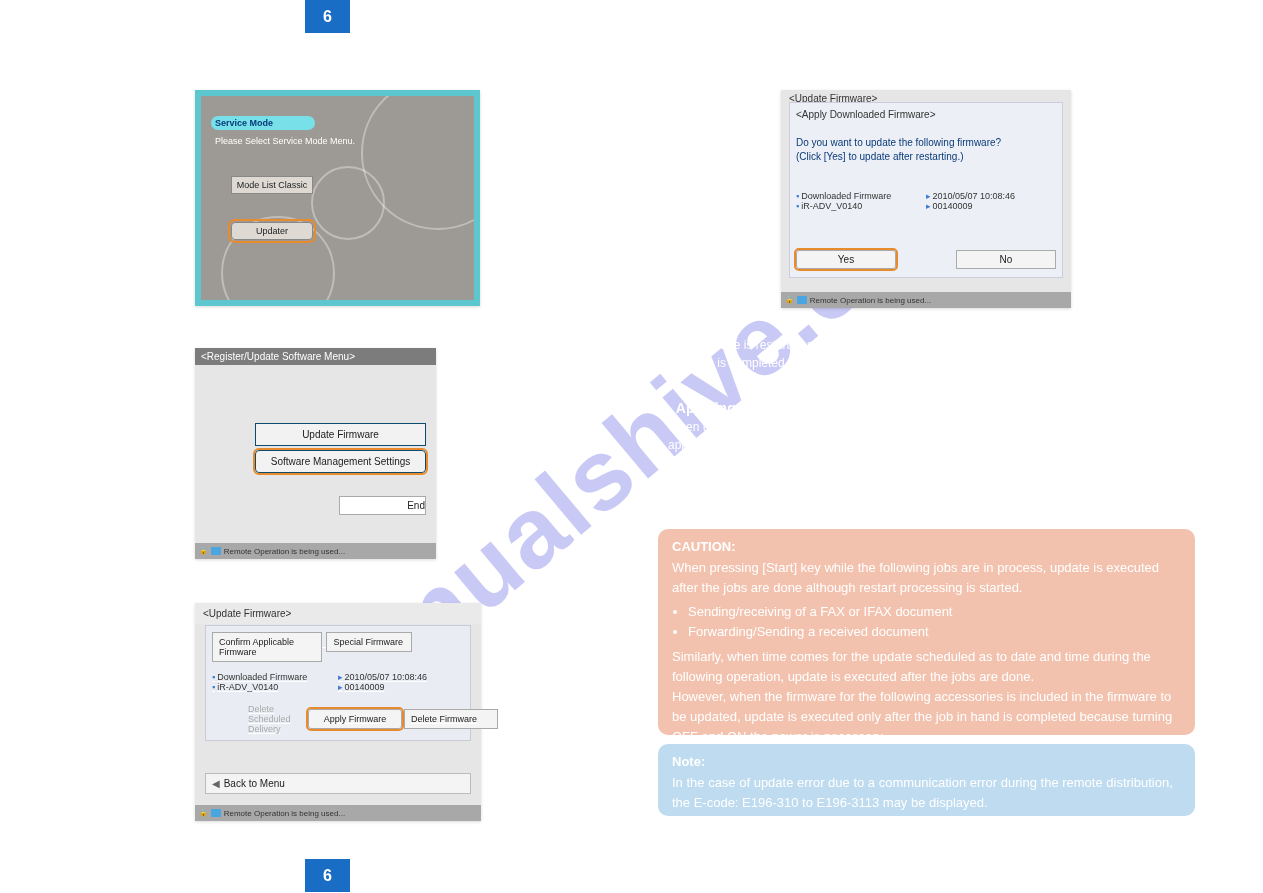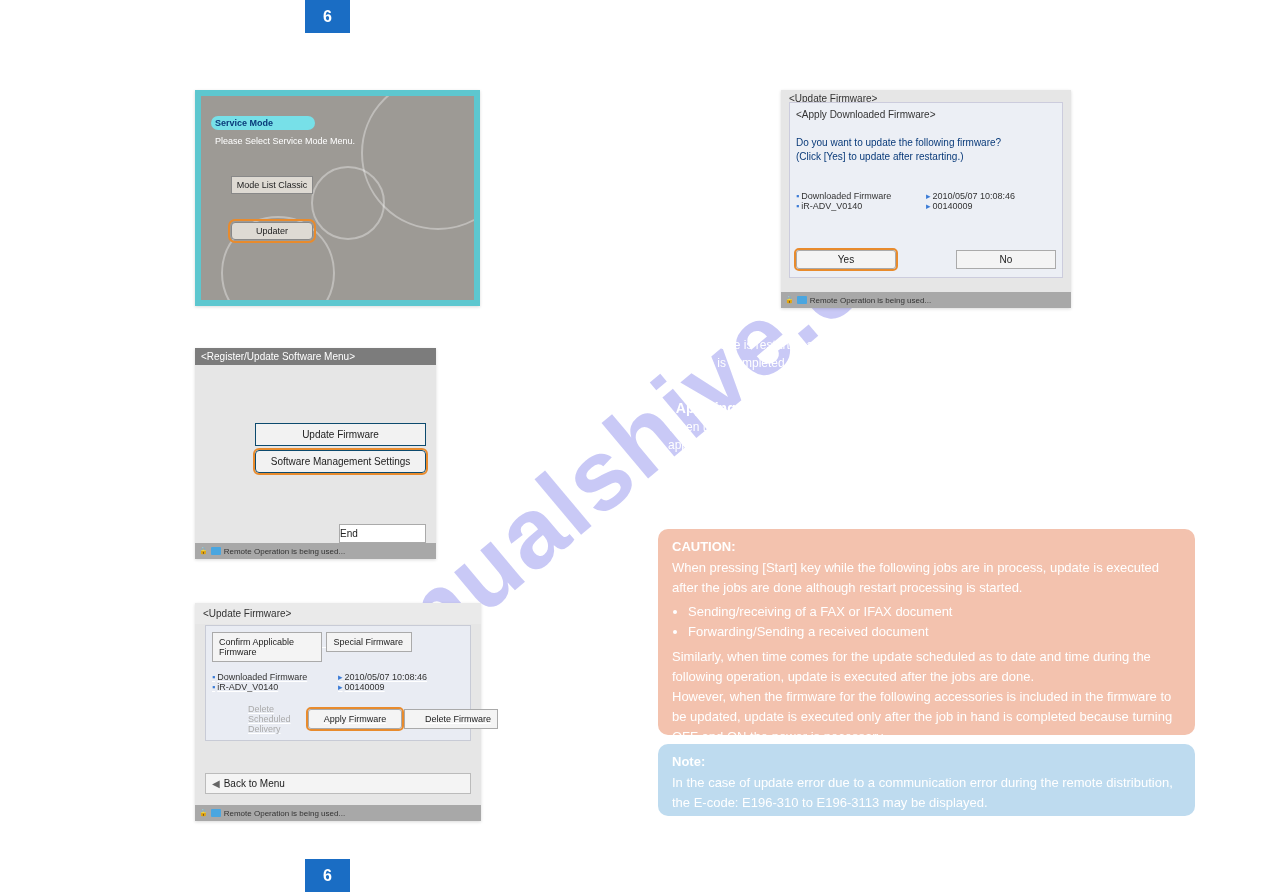--- a/index.html
+++ b/index.html
@@ -19,21 +19,21 @@
 .s1-circle { position:absolute; border:2px solid rgba(255,255,255,0.35); border-radius:50%; }
 .s1-badge { position:absolute; left:10px; top:20px; width:100px; height:14px; background:#77e0e8; border-radius:8px; color:#0a3b7a; font-size:9px; font-weight:bold; display:flex; align-items:center; padding-left:4px; }
 .s1-label { position:absolute; left:14px; top:40px; color:#fff; font-size:9px; }
 .s1-btn { position:absolute; background:#dedad3; border:1px solid #888; color:#222; font-size:9px; text-align:center; padding:3px 0; }
 .s1-btn-hl { outline:2px solid #e88b2d; outline-offset:1px; border-radius:4px; }
 
 .s2 { left:195px; top:348px; width:241px; height:211px; background:#e6e6e6; }
 .s2-hdr { background:#7c7c7c; color:#fff; font-size:10px; padding:3px 6px; }
 .s2-btn { position:absolute; background:#f2f2f2; border:1px solid #0c4a6e; color:#222; font-size:10px; padding:5px 12px; width:145px; text-align:center; }
 .s2-btn-hl { outline:2px solid #e88b2d; border-radius:4px; }
-.s2-end { position:absolute; right:10px; bottom:16px; width:85px; background:#fff; border:1px solid #aaa; color:#222; font-size:10px; text-align:left; padding:3px 0; }
+.s2-end { position:absolute; right:10px; bottom:44px; width:85px; background:#fff; border:1px solid #aaa; color:#222; font-size:10px; text-align:right; padding:3px 0; }
 .s2-foot { position:absolute; left:0; right:0; bottom:0; height:14px; background:#a8a8a8; color:#333; font-size:8px; padding:1px 4px; display:flex; align-items:center; gap:3px; }
 
 .s3 { left:195px; top:603px; width:286px; height:218px; background:#e6e6e6; }
 .s3-title { color:#333; font-size:10px; padding:5px 8px; background:#eaeaea; }
 .s3-panel { position:absolute; left:10px; right:10px; top:22px; background:#e9ecf3; border:1px solid #c8cbd6; padding:6px;text-decoration:underline; }
 .s3-btn-sm { display:inline-block; background:#f4f4f4; border:1px solid #aaa; color:#222; font-size:9px; padding:4px 6px; vertical-align:top; }
 .s3-btn-hl { outline:2px solid #e88b2d; border-radius:3px; }
 .s3-info { display:flex; color:#333; font-size:9px; margin-top:10px; }
 .s3-info .col { flex:1; }
 .s3-arrow { color:#3b7bd6; margin-right:2px; }
@@ -121,21 +121,21 @@
         <div><span class="s3-dot">▪</span><span>iR-ADV_V0140</span></div>
       </div>
       <div class="col">
         <div><span class="s3-arrow">▸</span><span>2010/05/07 10:08:46</span></div>
         <div><span class="s3-arrow">▸</span><span>00140009</span></div>
       </div>
     </div>
     <div class="s3-row2">
       <span class="s3-disabled">Delete Scheduled Delivery</span>
       <span class="s3-btn-sm s3-btn-hl" style="flex:0 0 80px; text-align:center;">Apply Firmware</span>
-      <span class="s3-btn-sm" style="flex:0 0 80px; text-align:right;">Delete Firmware</span>
+      <span class="s3-btn-sm" style="flex:0 0 80px; text-align:left;">Delete Firmware</span>
     </div>
   </div>
   <div class="s3-back"><span class="tri">◀</span><span>Back to Menu</span></div>
   <div class="s3-foot">
     <span class="lock">🔒</span>
     <span class="foot-icon"></span>
     <span>Remote Operation is being used...</span>
   </div>
 </div>
 <div class="fig-label" style="left:329px; top:828px;">F-6-15</div>

